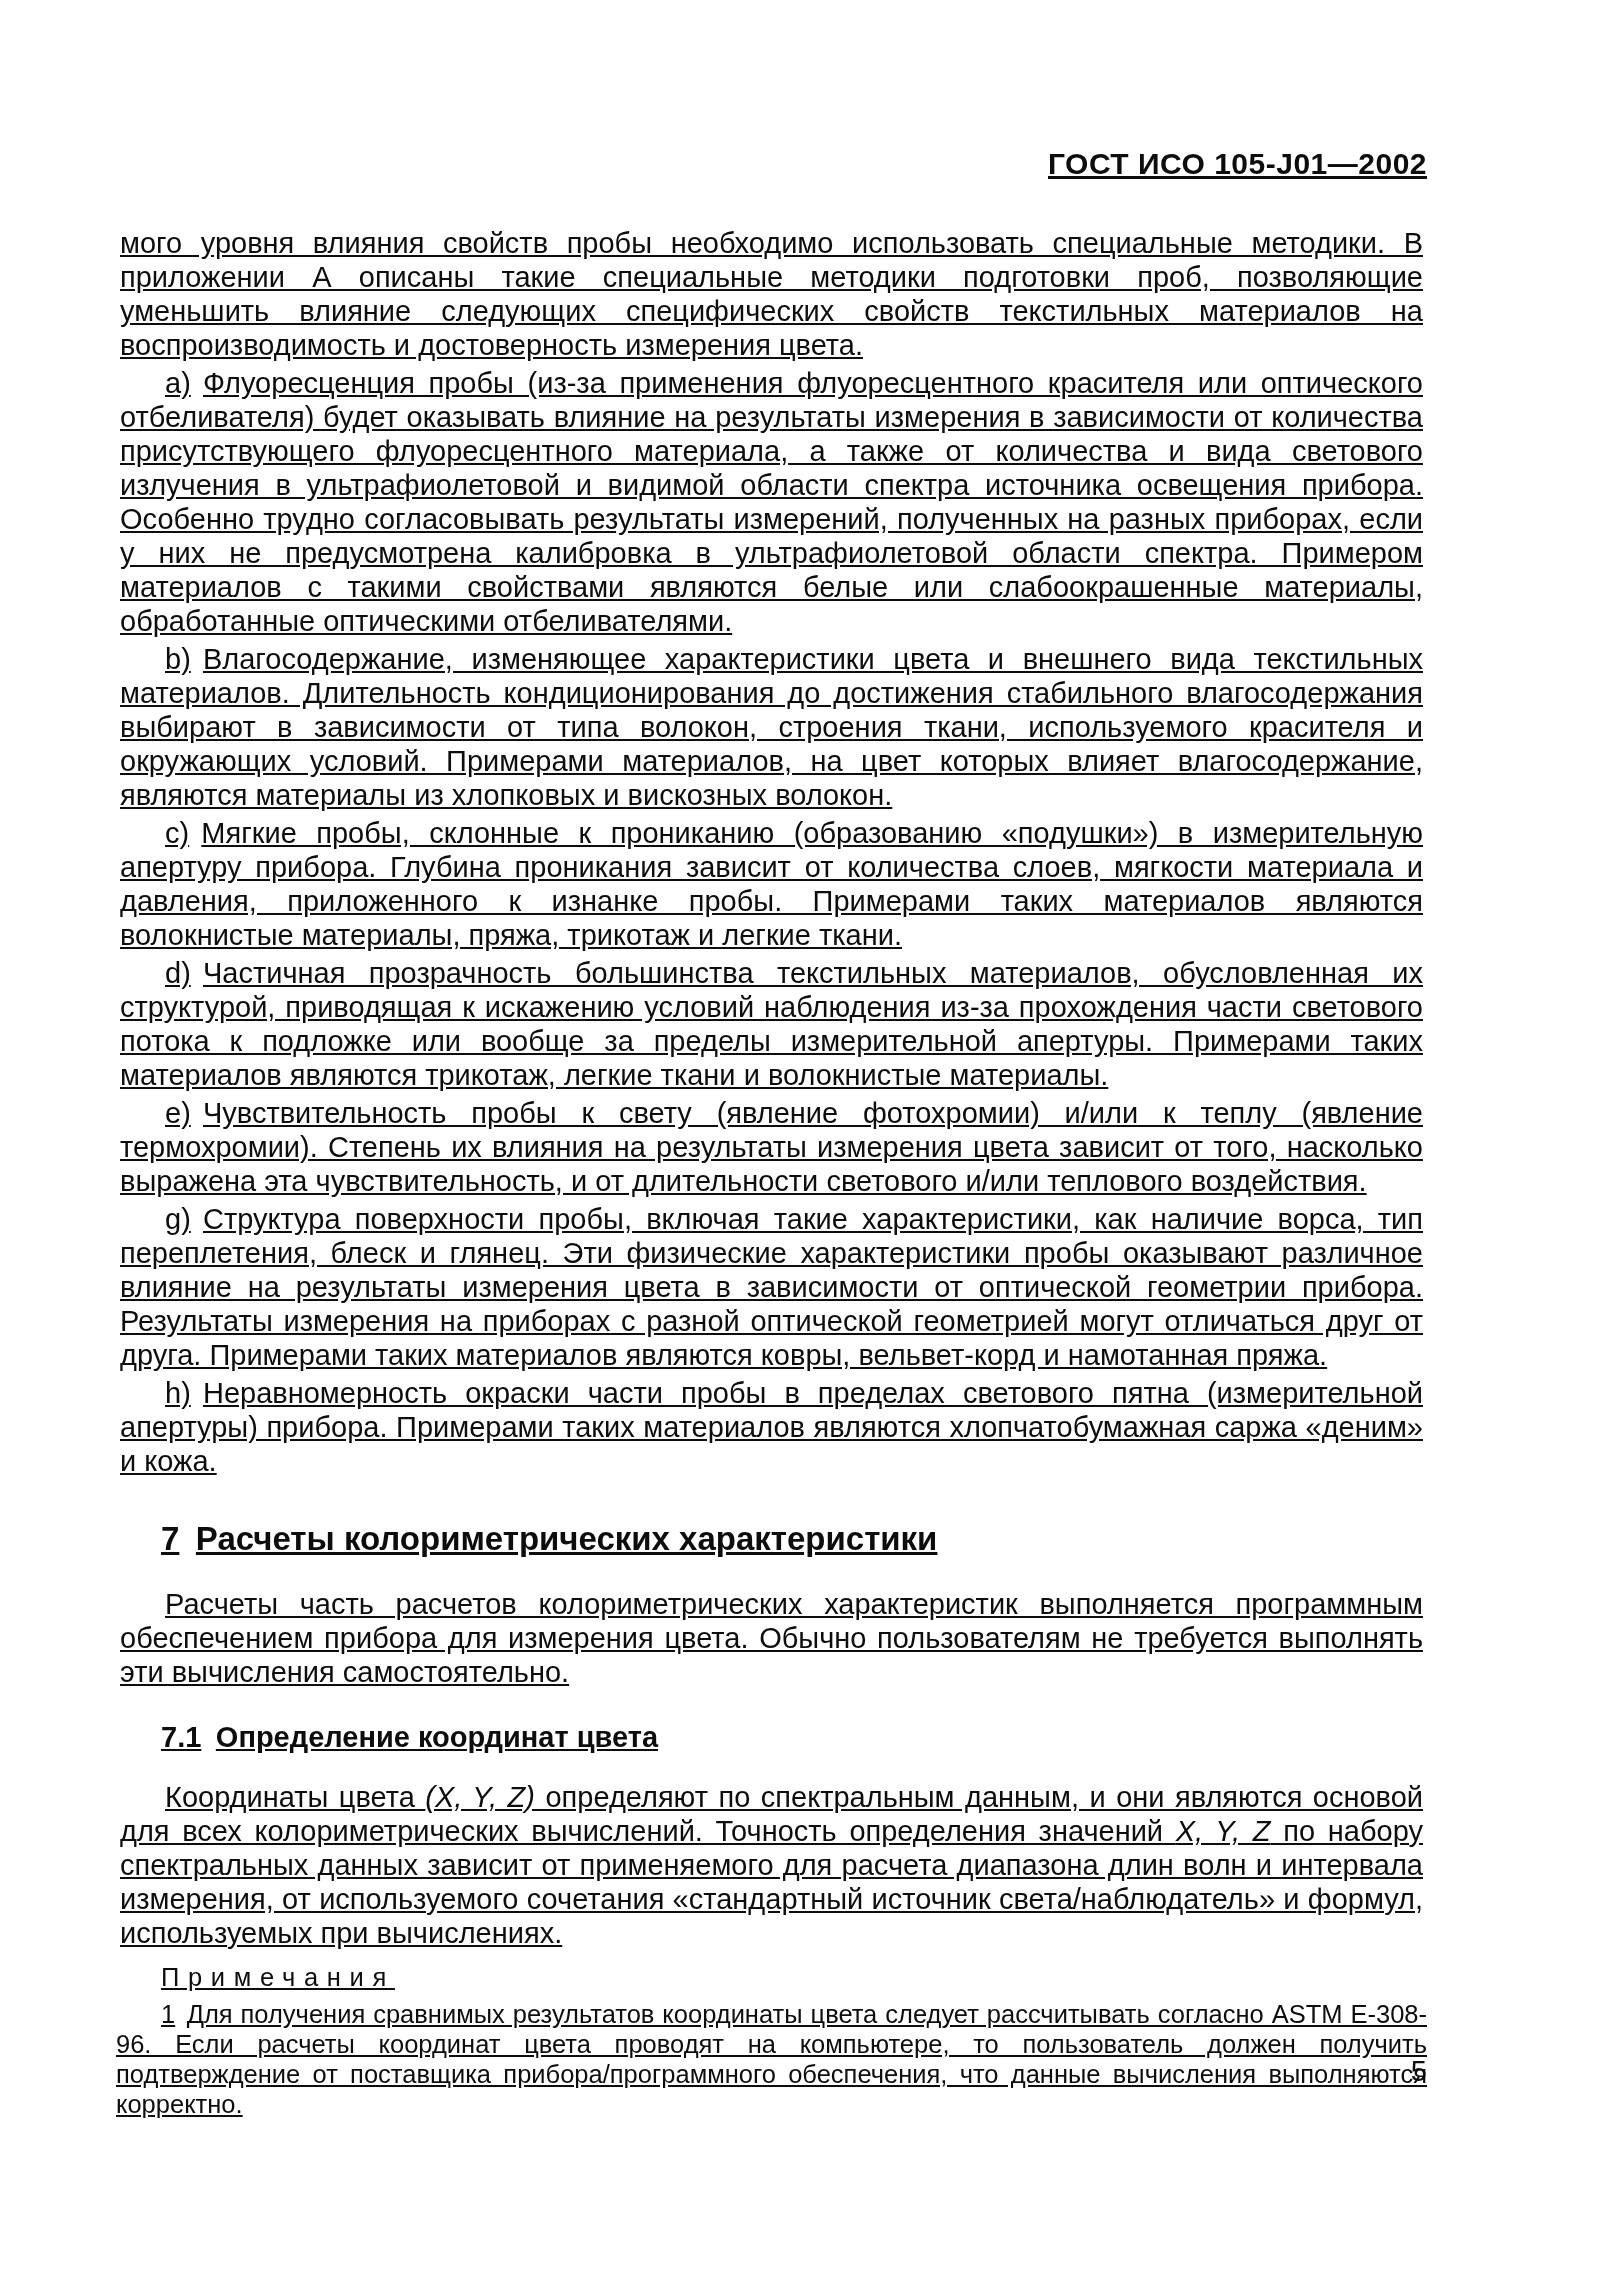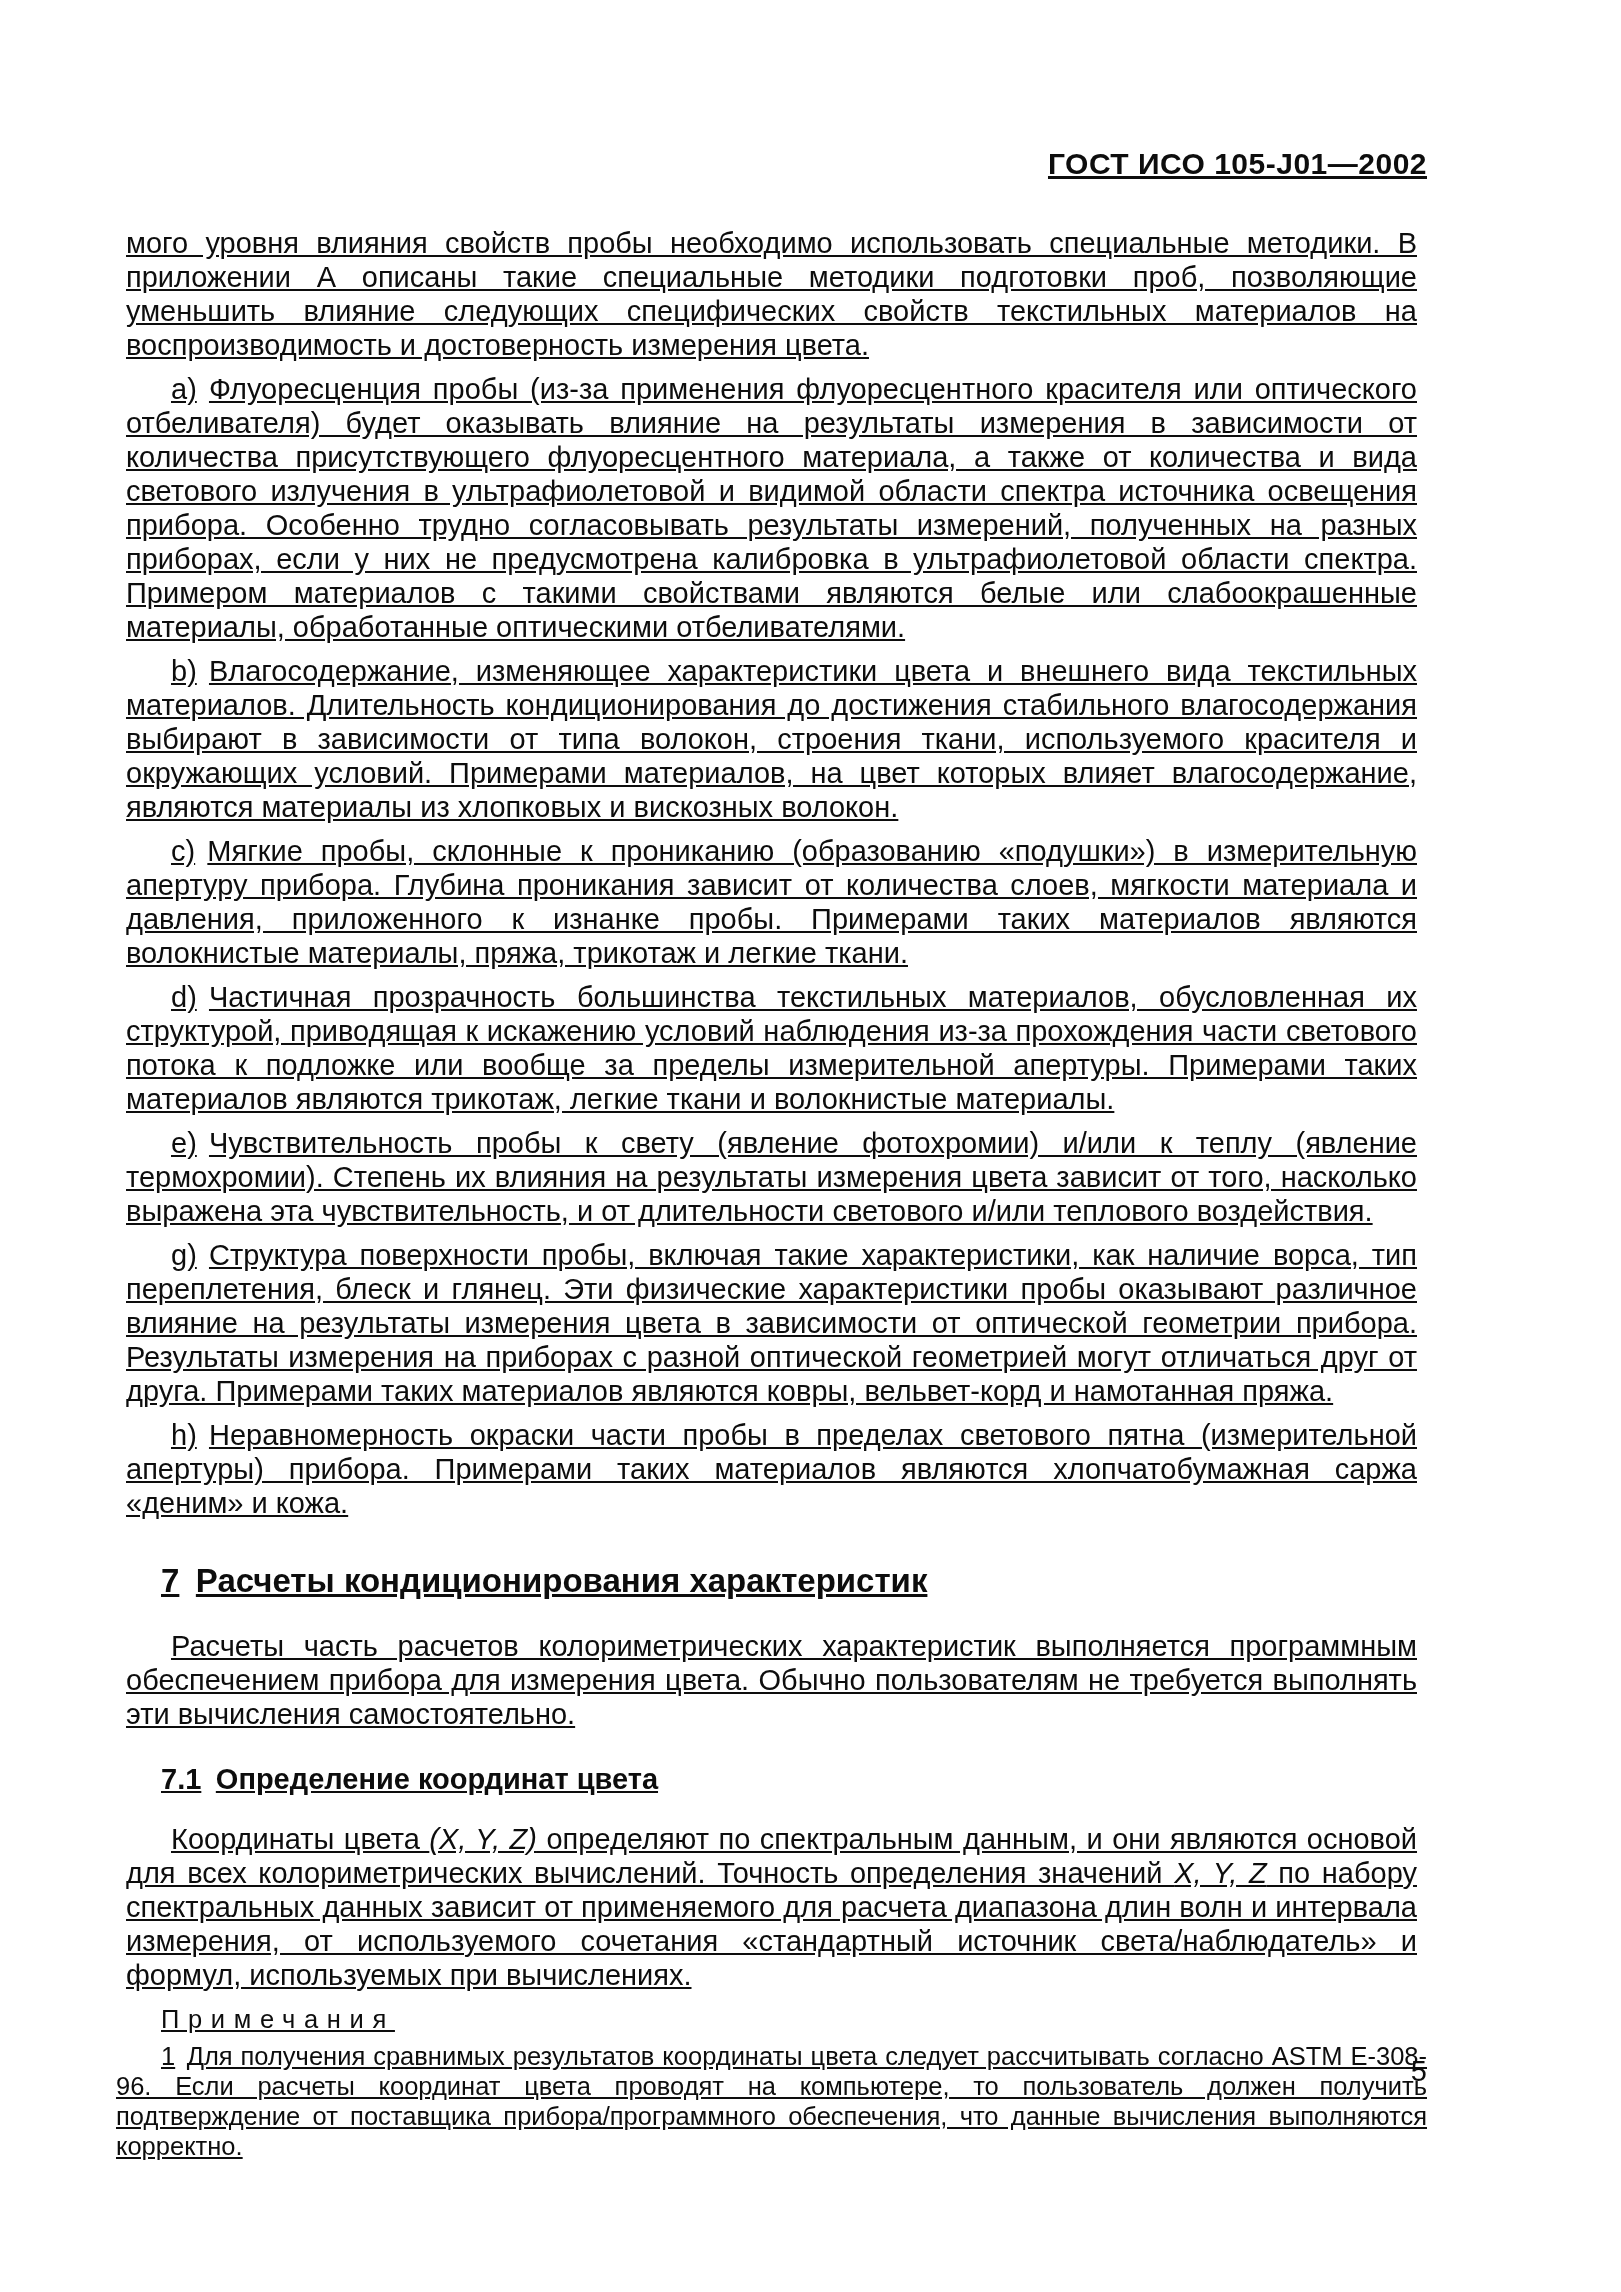--- a/index.html
+++ b/index.html
@@ -28,21 +28,21 @@
   }
   .body-text {
     margin-top: 45px;
     font-size: 29px;
     line-height: 34px;
     text-align: justify;
     hyphens: auto;
     -webkit-hyphens: auto;
   }
   .para {
-    margin: 10px;
+    margin: 4px;
     text-indent: 45px;
   }
   .no-indent {
     text-indent: 0;
   }
   .li-label {
     padding-right: 0.42em;
   }
   .section-heading {
     font-size: 33px;
@@ -118,21 +118,21 @@
     <p class="para"><span class="li-label">d)</span><span>Частичная прозрачность большинства текстильных материалов, обусловленная их структурой, приводящая к искажению условий наблюдения из-за прохождения части светового потока к подложке или вообще за пределы измерительной апертуры. Примерами таких материалов являются трикотаж, легкие ткани и волокнистые материалы.</span></p>
 
     <p class="para"><span class="li-label">e)</span><span>Чувствительность пробы к свету (явление фотохромии) и/или к теплу (явление термохромии). Степень их влияния на результаты измерения цвета зависит от того, насколько выражена эта чувствительность, и от длительности светового и/или теплового воздействия.</span></p>
 
 
 
     <p class="para"><span class="li-label">g)</span><span>Структура поверхности пробы, включая такие характеристики, как наличие ворса, тип переплетения, блеск и глянец. Эти физические характеристики пробы оказывают различное влияние на результаты измерения цвета в зависимости от оптической геометрии прибора. Результаты измерения на приборах с разной оптической геометрией могут отличаться друг от друга. Примерами таких материалов являются ковры, вельвет-корд и намотанная пряжа.</span></p>
 
     <p class="para"><span class="li-label">h)</span><span>Неравномерность окраски части пробы в пределах светового пятна (измерительной апертуры) прибора. Примерами таких материалов являются хлопчатобумажная саржа «деним» и кожа.</span></p>
 
-    <h2 class="section-heading"><span class="h-num">7</span><span>Расчеты кондиционирования характеристик</span></h2>
+    <h2 class="section-heading"><span class="h-num">7</span><span>Расчеты колориметрических характеристики</span></h2>
 
     <p class="para">Расчеты часть расчетов колориметрических характеристик выполняется программным обеспечением прибора для измерения цвета. Обычно пользователям не требуется выполнять эти вычисления самостоятельно.</p>
 
     <h3 class="subsection-heading"><span class="h-num">7.1</span><span>Определение координат цвета</span></h3>
 
     <p class="para"><span>Координаты цвета </span><span class="it">(X, Y, Z)</span><span> определяют по спектральным данным, и они являются основой для всех колориметрических вычислений. Точность определения значений </span><span class="it">X, Y, Z</span><span> по набору спектральных данных зависит от применяемого для расчета диапазона длин волн и интервала измерения, от используемого сочетания «стандартный источник света/наблюдатель» и формул, используемых при вычислениях.</span></p>
 
     <div class="notes">
       <p class="notes-label">Примечания</p>
       <p class="note"><span class="li-label">1</span><span>Для получения сравнимых результатов координаты цвета следует рассчитывать согласно ASTM E-308-96. Если расчеты координат цвета проводят на компьютере, то пользователь должен получить подтверждение от поставщика прибора/программного обеспечения, что данные вычисления выполняются корректно.</span></p>

